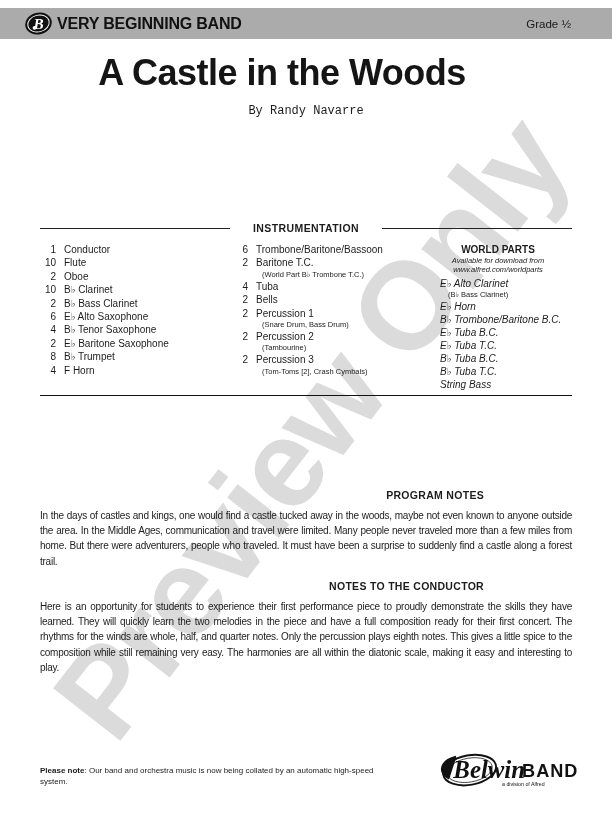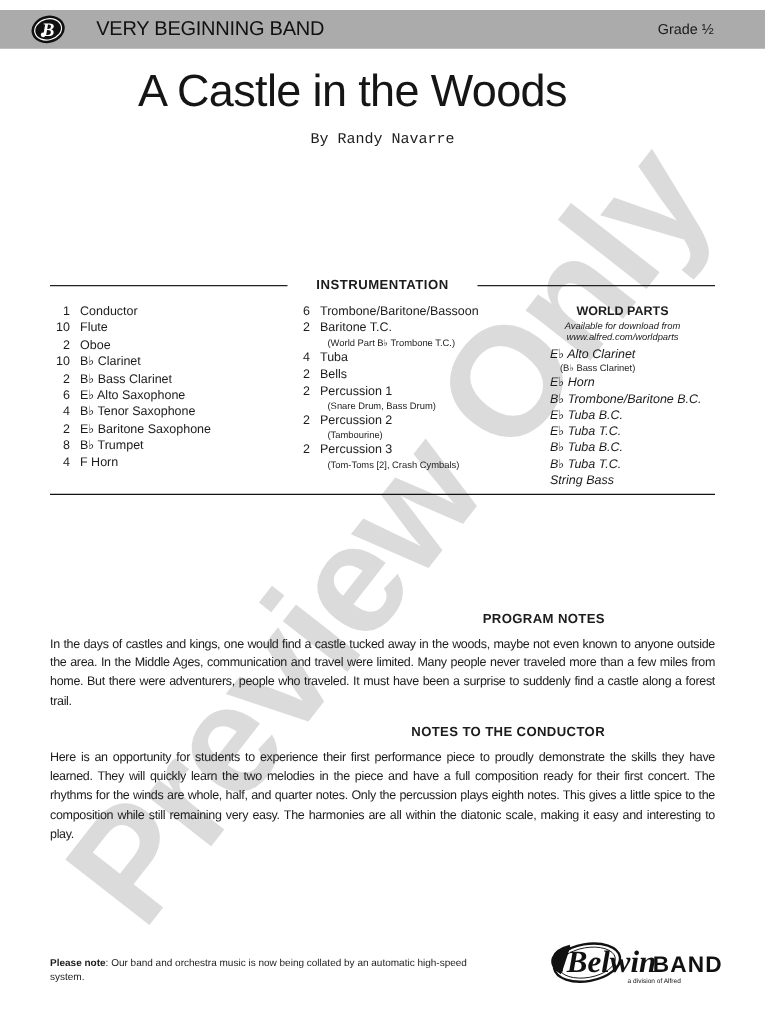--- a/index.html
+++ b/index.html
@@ -14,26 +14,26 @@
     font-size:124px;font-weight:bold;letter-spacing:-3px;
     color:#dbdbdb;white-space:nowrap;pointer-events:none;
   }
   .content{position:relative;z-index:1;width:100%;height:100%;}
   
   .banner{
     position:absolute;left:0;top:8px;width:612px;height:31px;
     background:#ababab;display:flex;align-items:center;
   }
   .banner .logo{margin-left:24px;width:29px;height:29px;flex:0 0 auto;}
-  .series{margin-left:24px;font-size:16px;font-weight:normal;letter-spacing:-0.2px;color:#111;}
+  .series{margin-left:4px;font-size:16px;font-weight:bold;letter-spacing:-0.2px;color:#111;}
   .grade{margin-left:auto;margin-right:41px;font-size:11.5px;color:#1a1a1a;}
   
   .title{
     position:absolute;left:0;top:52px;width:564px;text-align:center;
-    font-size:36px;font-weight:normal;letter-spacing:-0.5px;color:#151515;
+    font-size:36px;font-weight:bold;letter-spacing:-0.5px;color:#151515;
   }
   .byline{position:absolute;left:0;top:104px;width:612px;text-align:center;font-size:12px;font-family:Liberation Mono, monospace;}
   
   .inst{position:absolute;left:40px;top:222px;width:532px;}
   .inst-heading{display:flex;align-items:center;margin-bottom:9px;gap:16px;}
   .inst-heading .rule{flex:1;border-top:1.2px solid #222;height:0;}
   .inst-heading .label{margin:0 7px;font-size:10.5px;font-weight:bold;letter-spacing:0.4px;}
   .inst-cols{display:flex;}
   .col1{width:192px;flex:0 0 auto;}
   .col2{width:190px;flex:0 0 auto;}

